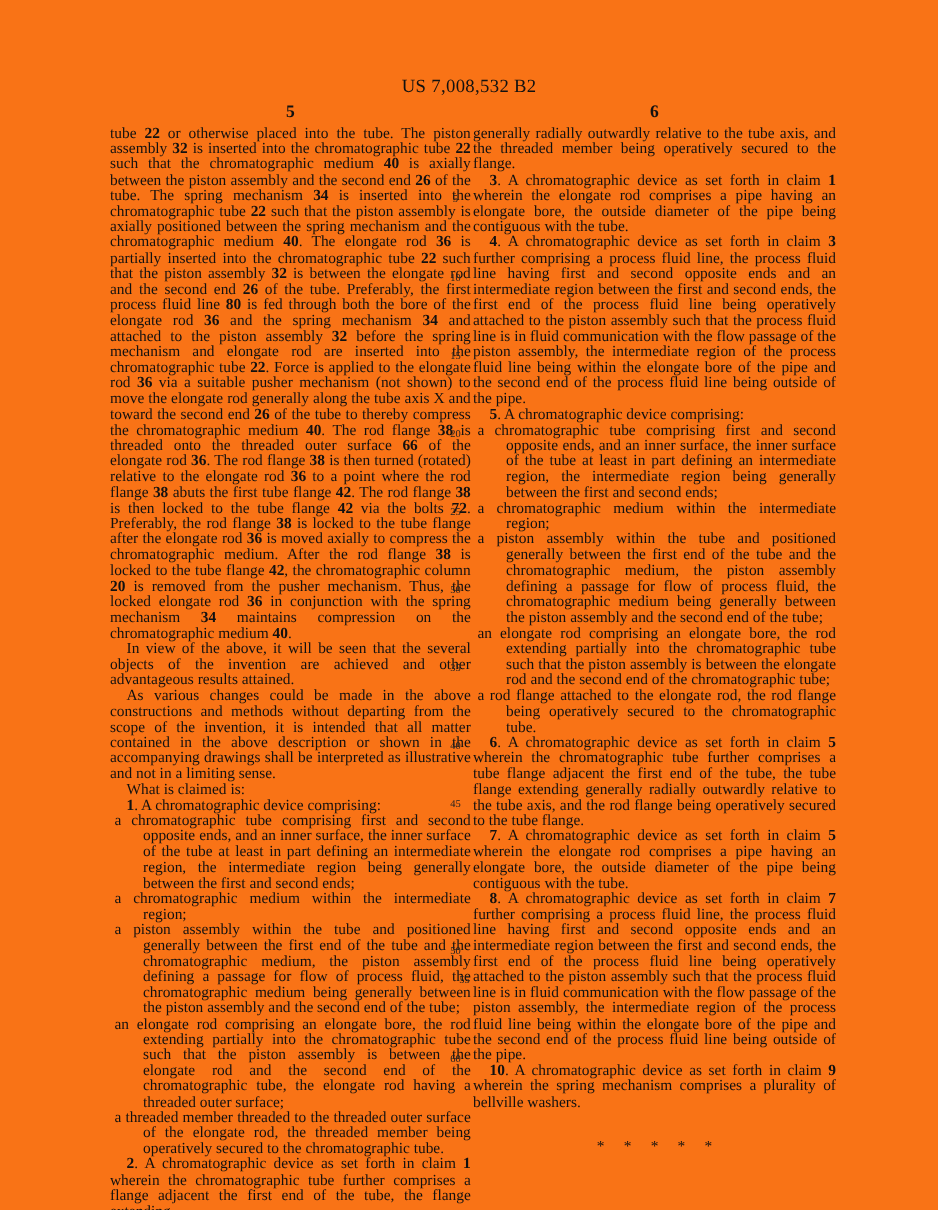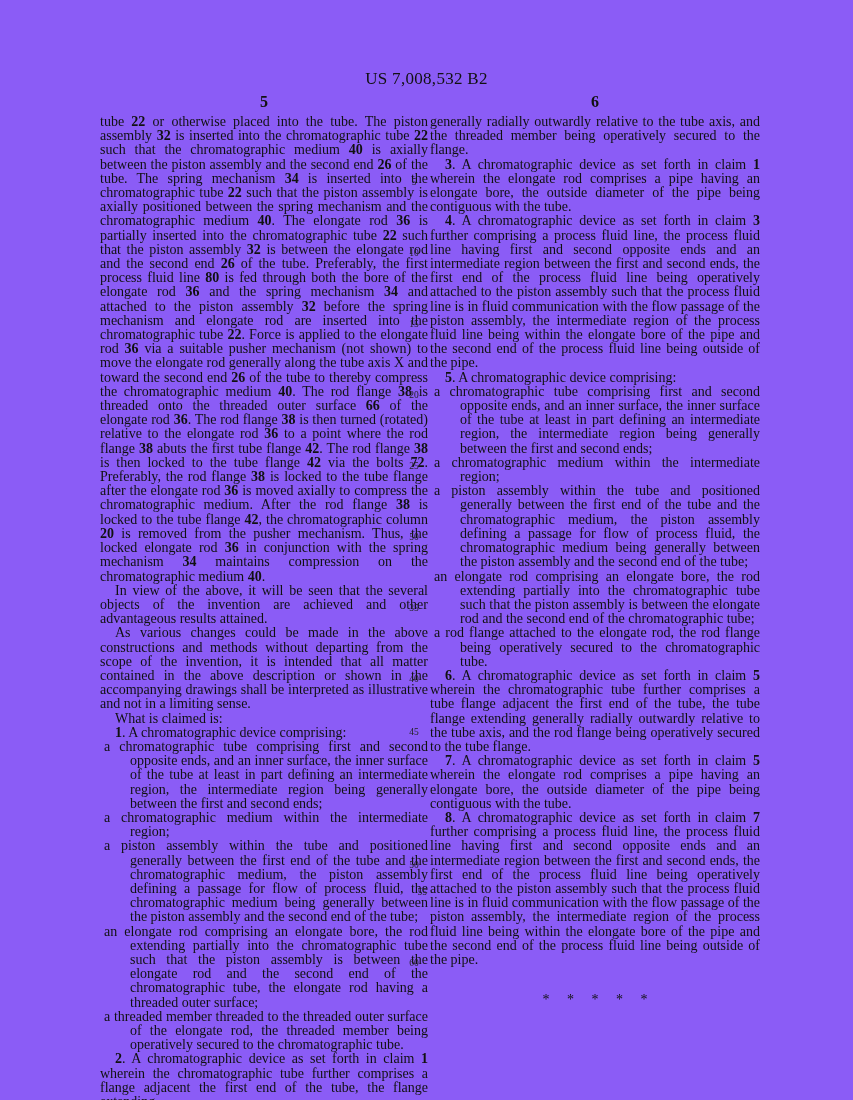--- a/index.html
+++ b/index.html
@@ -1,19 +1,19 @@
 <!DOCTYPE html>
 <html><head>
 <meta charset="utf-8">
 <style>
   html,body{margin:0;padding:0;background:#ffffff;}
   .page{
     position:relative;
     width:853px;height:1100px;
-    background:#8b5cf6;
+    background:#f97316;
     color:#111;
     font-family:"Liberation Serif", serif;
     overflow:hidden;
   }
   .patent-number{
     position:absolute;top:69px;left:0;width:100%;
     text-align:center;font-size:17px;letter-spacing:0.3px;
   }
   .col-number{
     position:absolute;top:93px;
@@ -75,20 +75,21 @@
       <p class="para indent"><b>4</b>. A chromatographic device as set forth in claim <b>3</b> further comprising a process fluid line, the process fluid line having first and second opposite ends and an intermediate region between the first and second ends, the first end of the process fluid line being operatively attached to the piston assembly such that the process fluid line is in fluid communication with the flow passage of the piston assembly, the intermediate region of the process fluid line being within the elongate bore of the pipe and the second end of the process fluid line being outside of the pipe.</p>
       <p class="para indent"><b>5</b>. A chromatographic device comprising:</p>
       <p class="para hang">a chromatographic tube comprising first and second opposite ends, and an inner surface, the inner surface of the tube at least in part defining an intermediate region, the intermediate region being generally between the first and second ends;</p>
       <p class="para hang">a chromatographic medium within the intermediate region;</p>
       <p class="para hang">a piston assembly within the tube and positioned generally between the first end of the tube and the chromatographic medium, the piston assembly defining a passage for flow of process fluid, the chromatographic medium being generally between the piston assembly and the second end of the tube;</p>
       <p class="para hang">an elongate rod comprising an elongate bore, the rod extending partially into the chromatographic tube such that the piston assembly is between the elongate rod and the second end of the chromatographic tube;</p>
       <p class="para hang">a rod flange attached to the elongate rod, the rod flange being operatively secured to the chromatographic tube.</p>
       <p class="para indent"><b>6</b>. A chromatographic device as set forth in claim <b>5</b> wherein the chromatographic tube further comprises a tube flange adjacent the first end of the tube, the tube flange extending generally radially outwardly relative to the tube axis, and the rod flange being operatively secured to the tube flange.</p>
       <p class="para indent"><b>7</b>. A chromatographic device as set forth in claim <b>5</b> wherein the elongate rod comprises a pipe having an elongate bore, the outside diameter of the pipe being contiguous with the tube.</p>
       <p class="para indent"><b>8</b>. A chromatographic device as set forth in claim <b>7</b> further comprising a process fluid line, the process fluid line having first and second opposite ends and an intermediate region between the first and second ends, the first end of the process fluid line being operatively attached to the piston assembly such that the process fluid line is in fluid communication with the flow passage of the piston assembly, the intermediate region of the process fluid line being within the elongate bore of the pipe and the second end of the process fluid line being outside of the pipe.</p>
+      <p class="para indent"><b>10</b>. A chromatographic device as set forth in claim <b>9</b> wherein the spring mechanism comprises a plurality of bellville washers.</p>
       <p class="para asterisks">* * * * *</p>
     </div>
 
   <div class="gutter">
       <div class="line-num" style="top: 175px;">5</div>
       <div class="line-num" style="top: 246px;">10</div>
       <div class="line-num" style="top: 317px;">15</div>
       <div class="line-num" style="top: 388px;">20</div>
       <div class="line-num" style="top: 459px;">25</div>
       <div class="line-num" style="top: 530px;">50</div>

